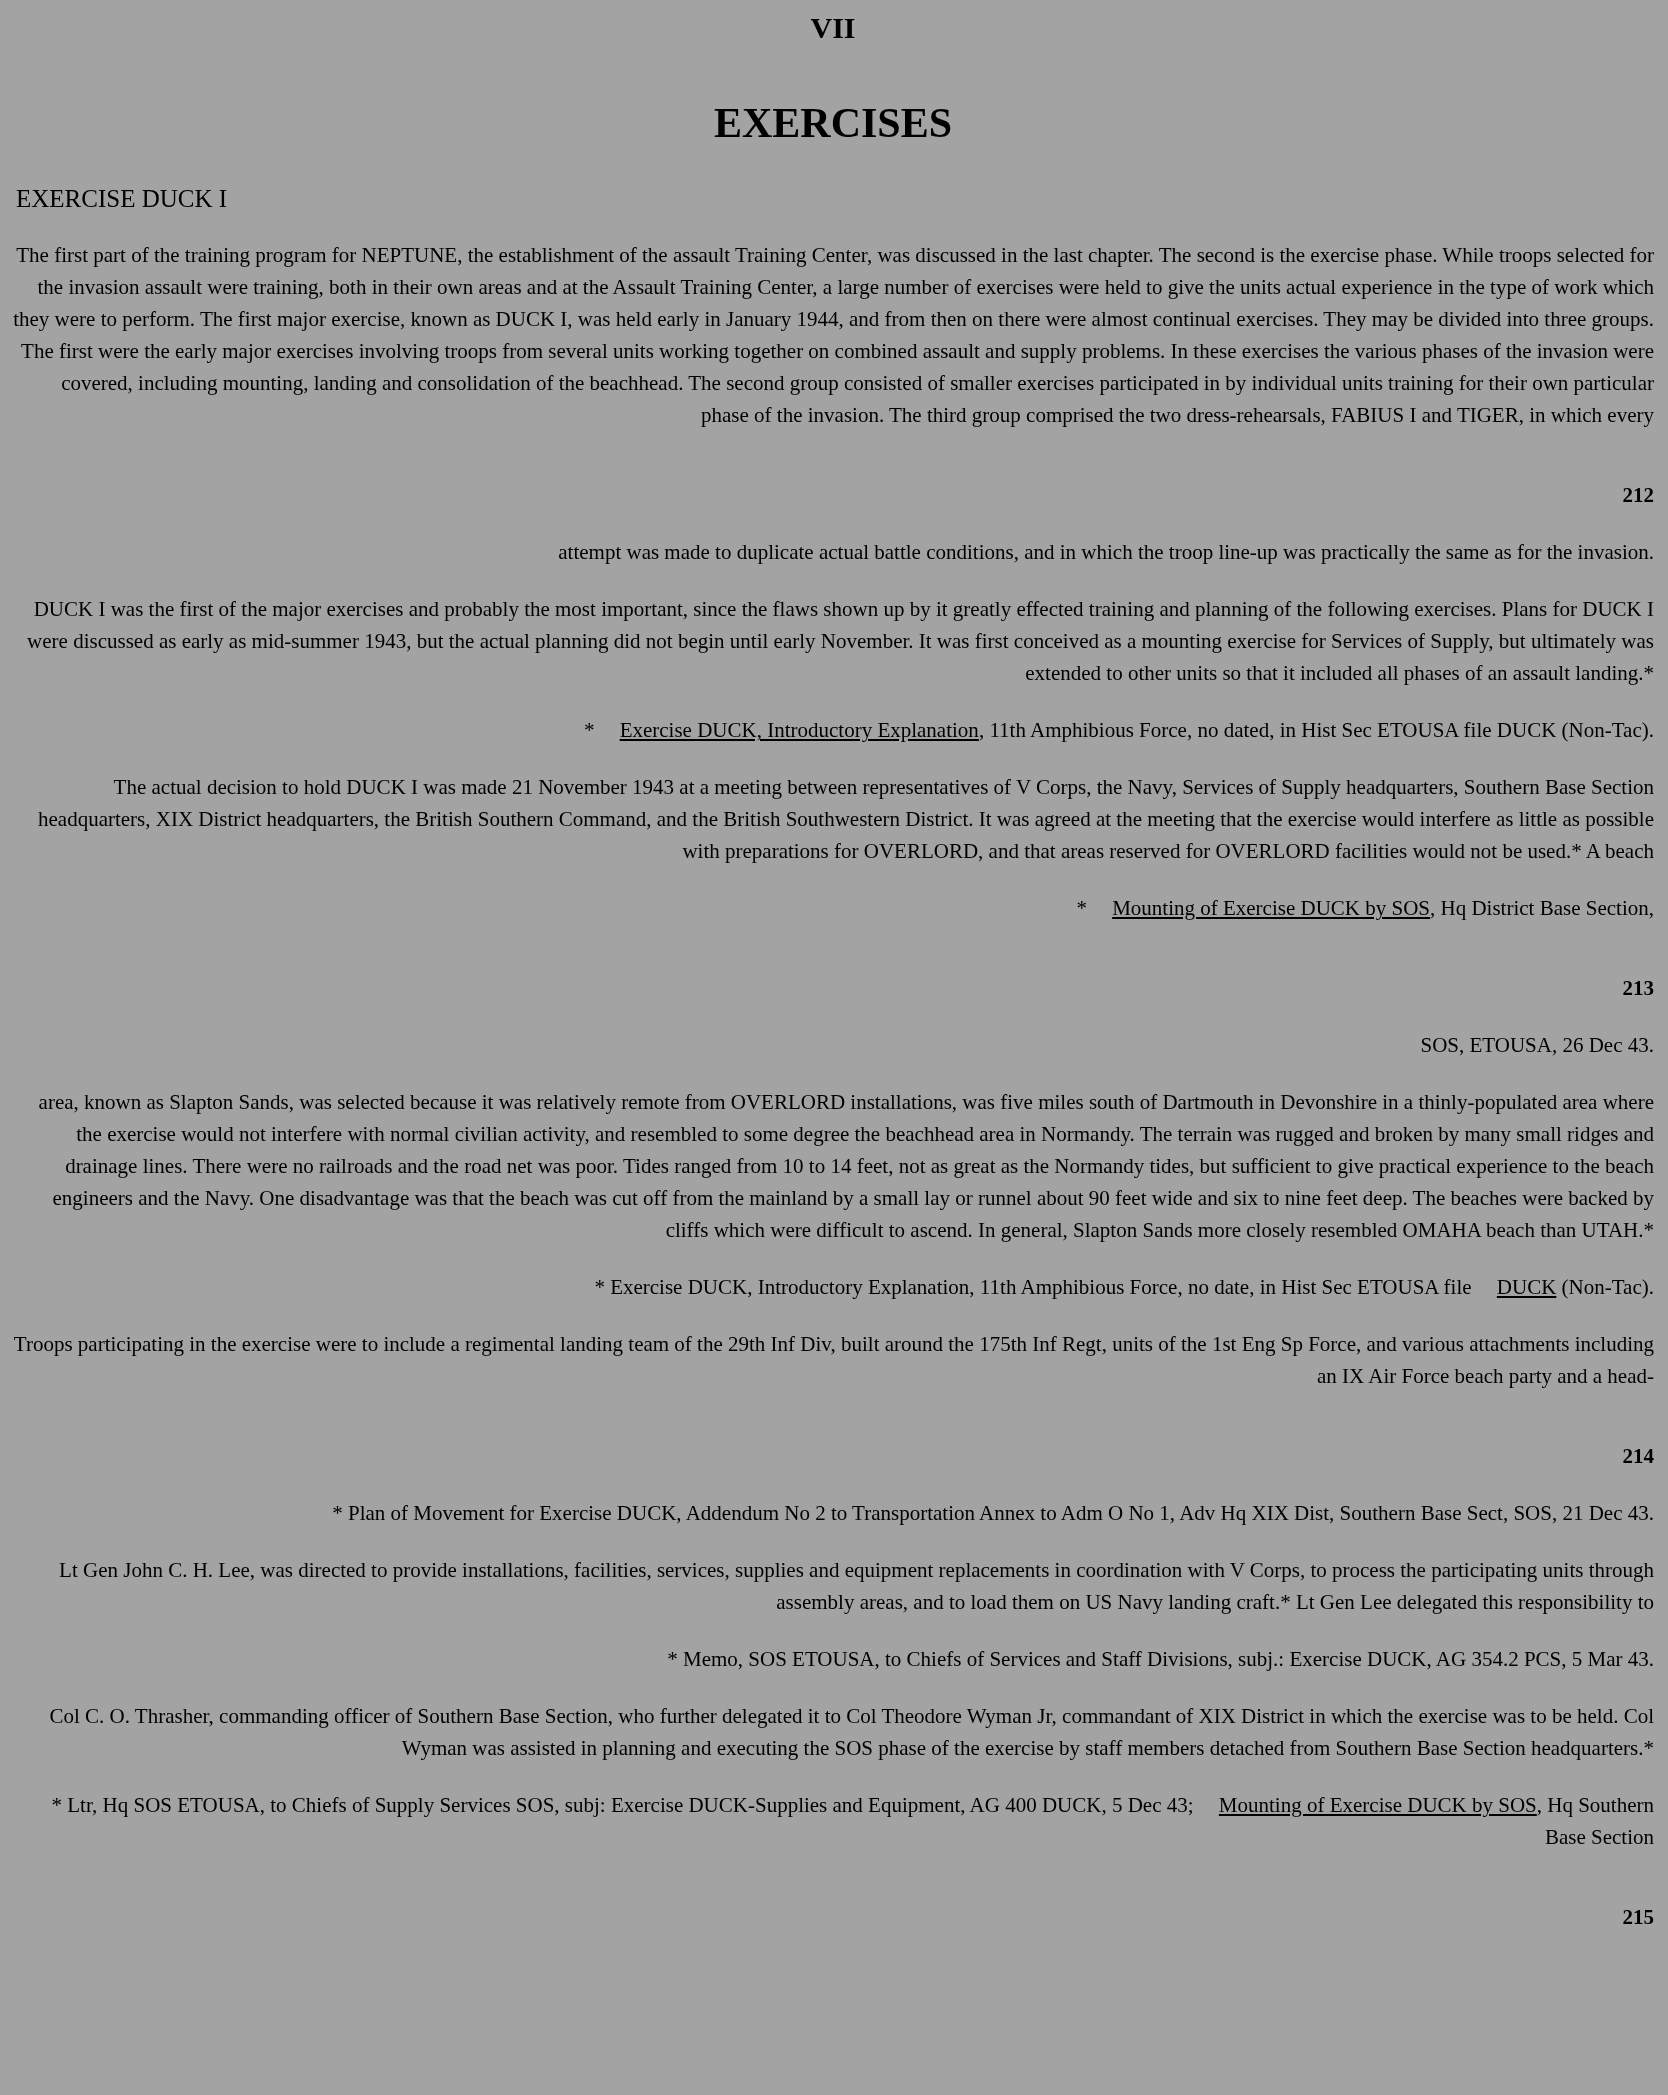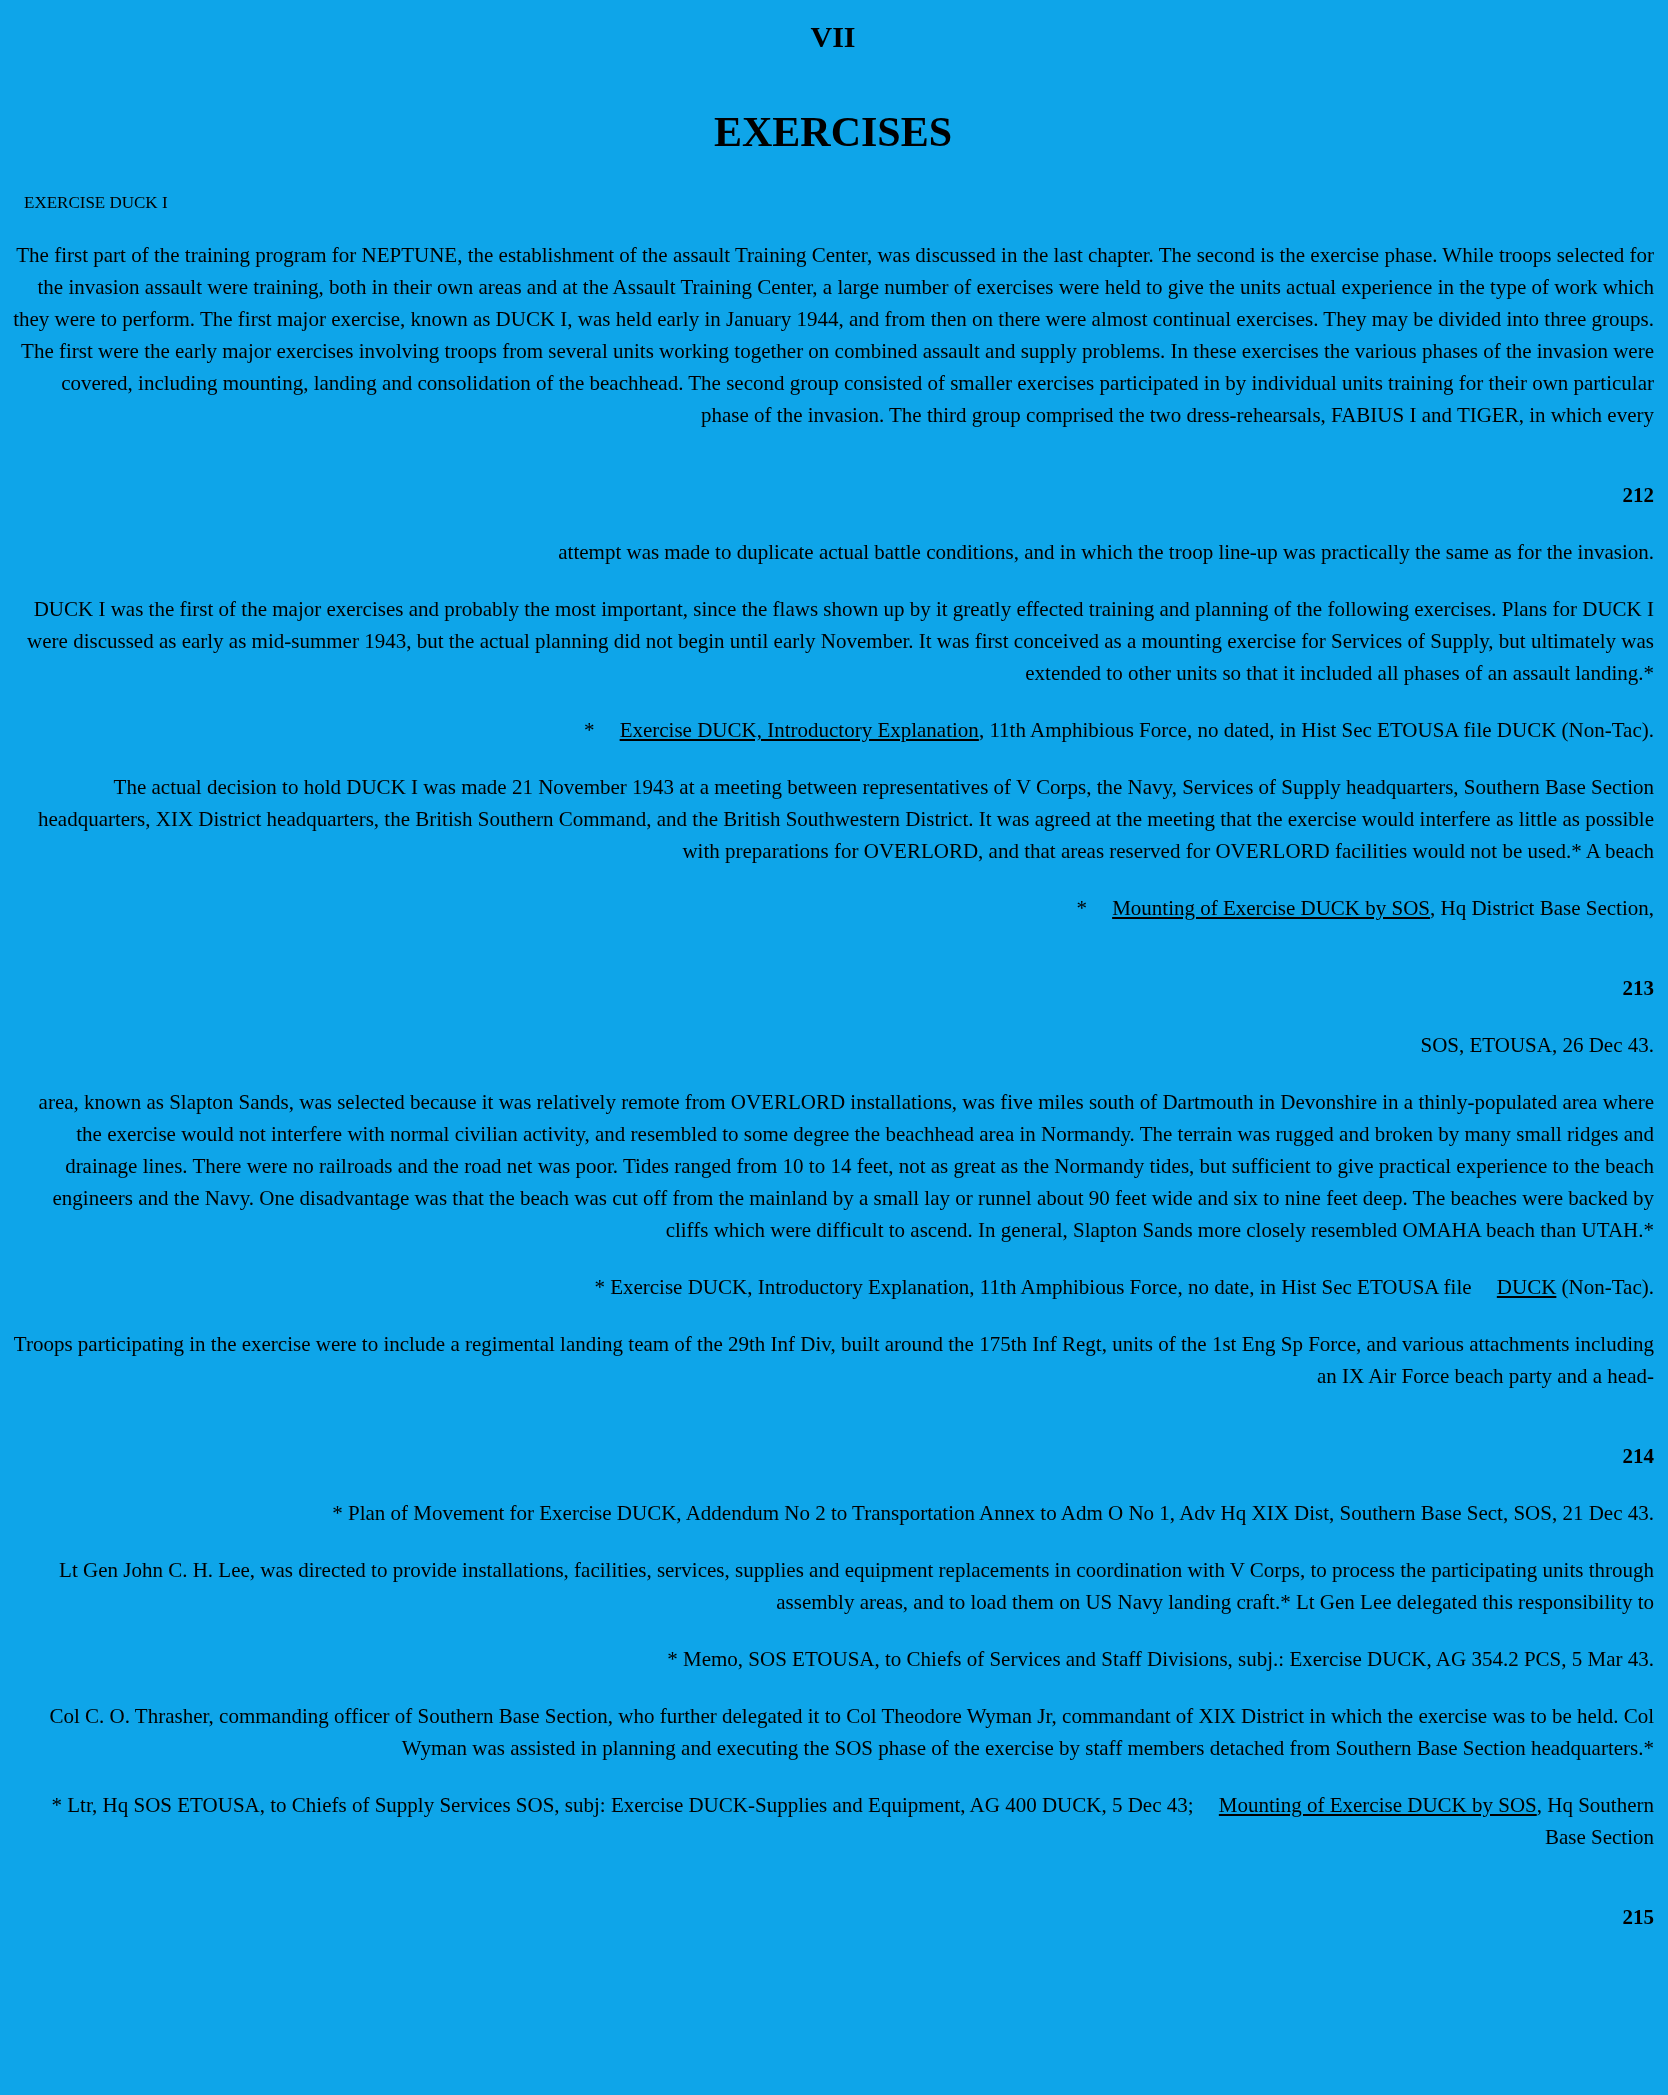--- a/index.html
+++ b/index.html
@@ -1,44 +1,44 @@
 <!DOCTYPE html>
 <html><head>
 <meta charset="utf-8">
 <title>Document</title>
 <style>
   html, body { margin: 0; padding: 0; background: #ffffff; }
   .page {
     width: 1668px;
     min-height: 2095px;
     box-sizing: border-box;
-    background: #0ea5e9;
+    background: #a3a3a3;
     color: #000000;
     font-family: "Liberation Serif", "DejaVu Serif", serif;
-    padding: 13px 14px 20px 12px;
+    padding: 4px 14px 20px 12px;
     overflow: hidden;
   }
   .chapter-number {
     font-size: 30px;
     font-weight: bold;
     text-align: center;
     margin: 6px 0 0 0;
     line-height: 1.2;
   }
   .doc-title {
     font-size: 42px;
     font-weight: bold;
     text-align: center;
     margin: 52px 0 1px 0;
     line-height: 1.2;
   }
   .section-heading {
-    font-size: 17px;
+    font-size: 25px;
     font-weight: normal;
-    margin: 36px 0 0 12px;
+    margin: 36px 0 0 4px;
     line-height: 1.2;
   }
   .doc-body p {
     font-size: 21px;
     line-height: 32px;
     margin: 25px 0 0 0;
     text-align: right;
   }
   .doc-body p.page_number {
     font-weight: bold;

